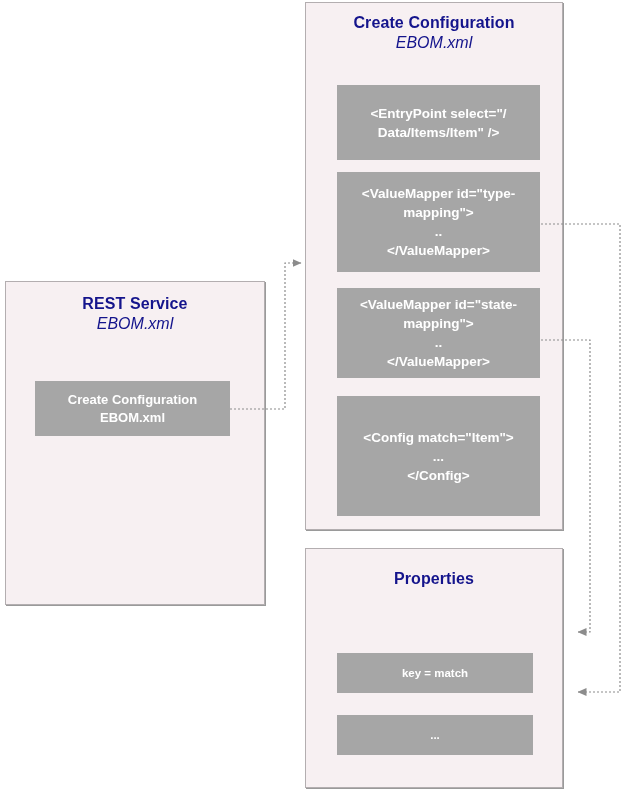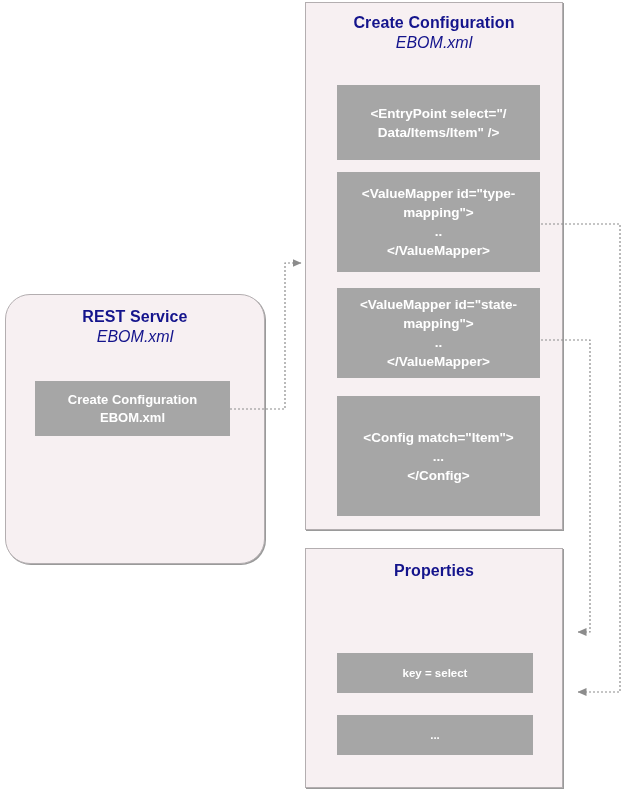--- a/index.html
+++ b/index.html
@@ -52,25 +52,25 @@
     text-align: center;
     box-sizing: border-box;
     font-size: 13.5px;
     line-height: 19px;
     padding: 2px 6px;
   }
   .gray-box .ln { display: block; white-space: pre; }
 
   
   #panel-create-config { left: 305px; top: 2px;  width: 258px; height: 528px; }
-  #panel-rest-service  { left: 5px;   top: 294px; width: 260px; height: 270px; border-radius: 25px; }
+  #panel-rest-service  { left: 5px;   top: 281px; width: 260px; height: 324px; }
   #panel-properties    { left: 305px; top: 548px; width: 258px; height: 240px; }
 
   #panel-create-config .panel-title    { margin-top: 10px; }
-  #panel-properties .panel-title       { margin-top: 12px; }
+  #panel-properties .panel-title       { margin-top: 20px; }
   #panel-rest-service .panel-title     { margin-top: 12px; }
 
   #box-entrypoint   { left: 337px; top: 85px;  width: 203px; height: 75px; }
   #box-type-mapping { left: 337px; top: 172px; width: 203px; height: 100px; }
   #box-state-mapping{ left: 337px; top: 288px; width: 203px; height: 90px; }
   #box-config       { left: 337px; top: 396px; width: 203px; height: 120px; }
 
   #box-rest-call    { left: 35px;  top: 381px; width: 195px; height: 55px;
                       font-size: 13px; line-height: 18px; }
 
@@ -128,21 +128,21 @@
   <span class="ln">&lt;Config match="Item"&gt;</span>
   <span class="ln">...</span>
   <span class="ln">&lt;/Config&gt;</span>
 </div>
 
 <div class="panel" id="panel-properties">
   <div class="panel-title">Properties</div>
 </div>
 
 <div class="gray-box" id="box-key-value">
-  <span class="ln">key = select</span>
+  <span class="ln">key = match</span>
 </div>
 
 <div class="gray-box" id="box-ellipsis">
   <span class="ln">...</span>
 </div>
 
 <svg id="connectors" viewBox="0 0 625 790" width="625" height="790">
   <defs>
     <marker id="arrow" markerWidth="9" markerHeight="8" refX="8.5" refY="4" orient="auto" markerUnits="userSpaceOnUse">
       <path d="M0,0 L9,4 L0,8 z" fill="#8c8c8c"></path>

